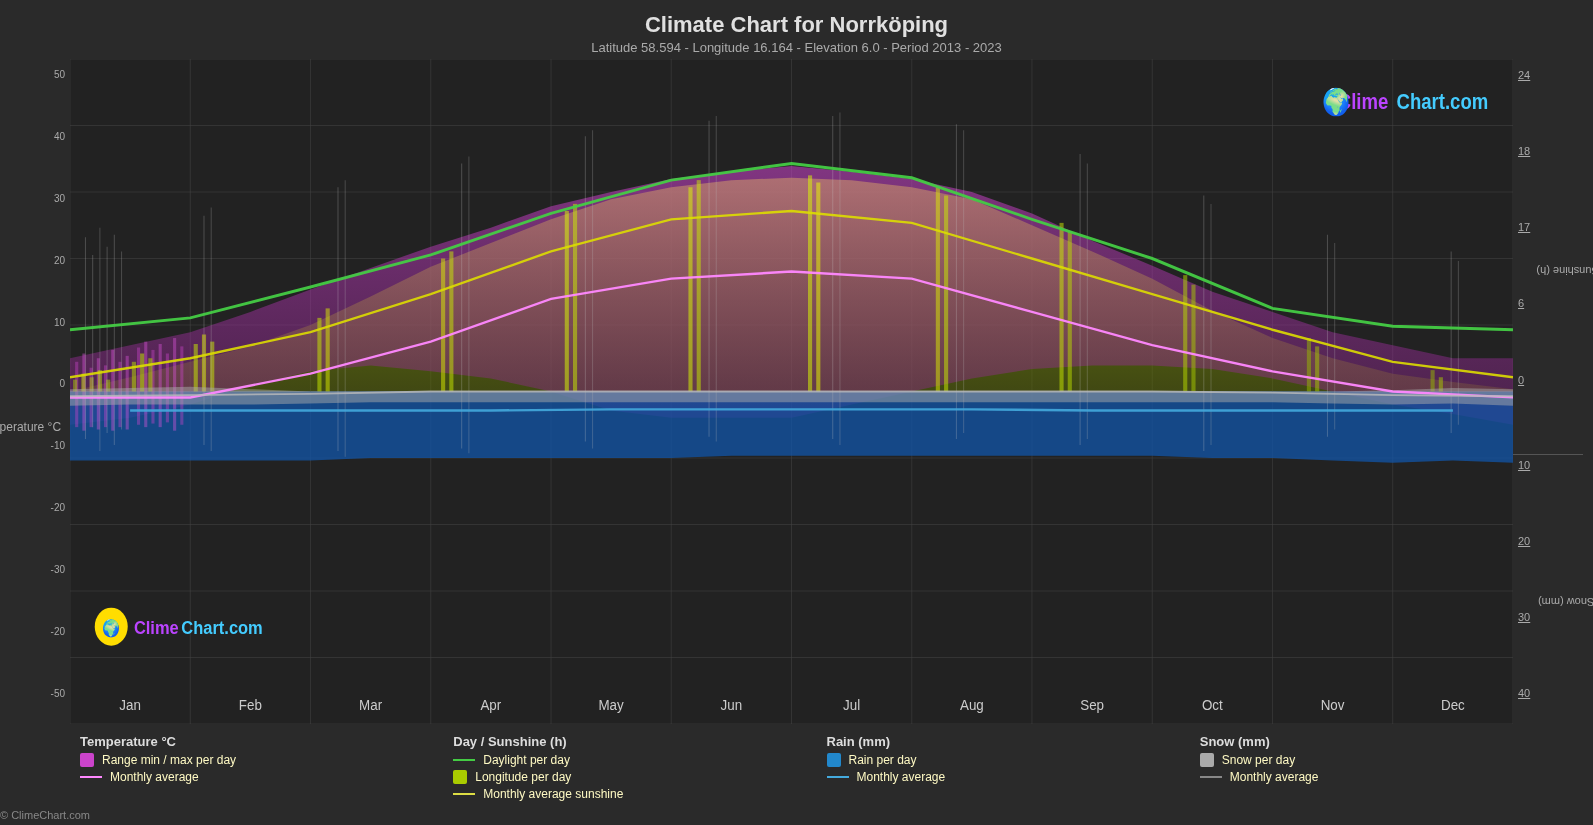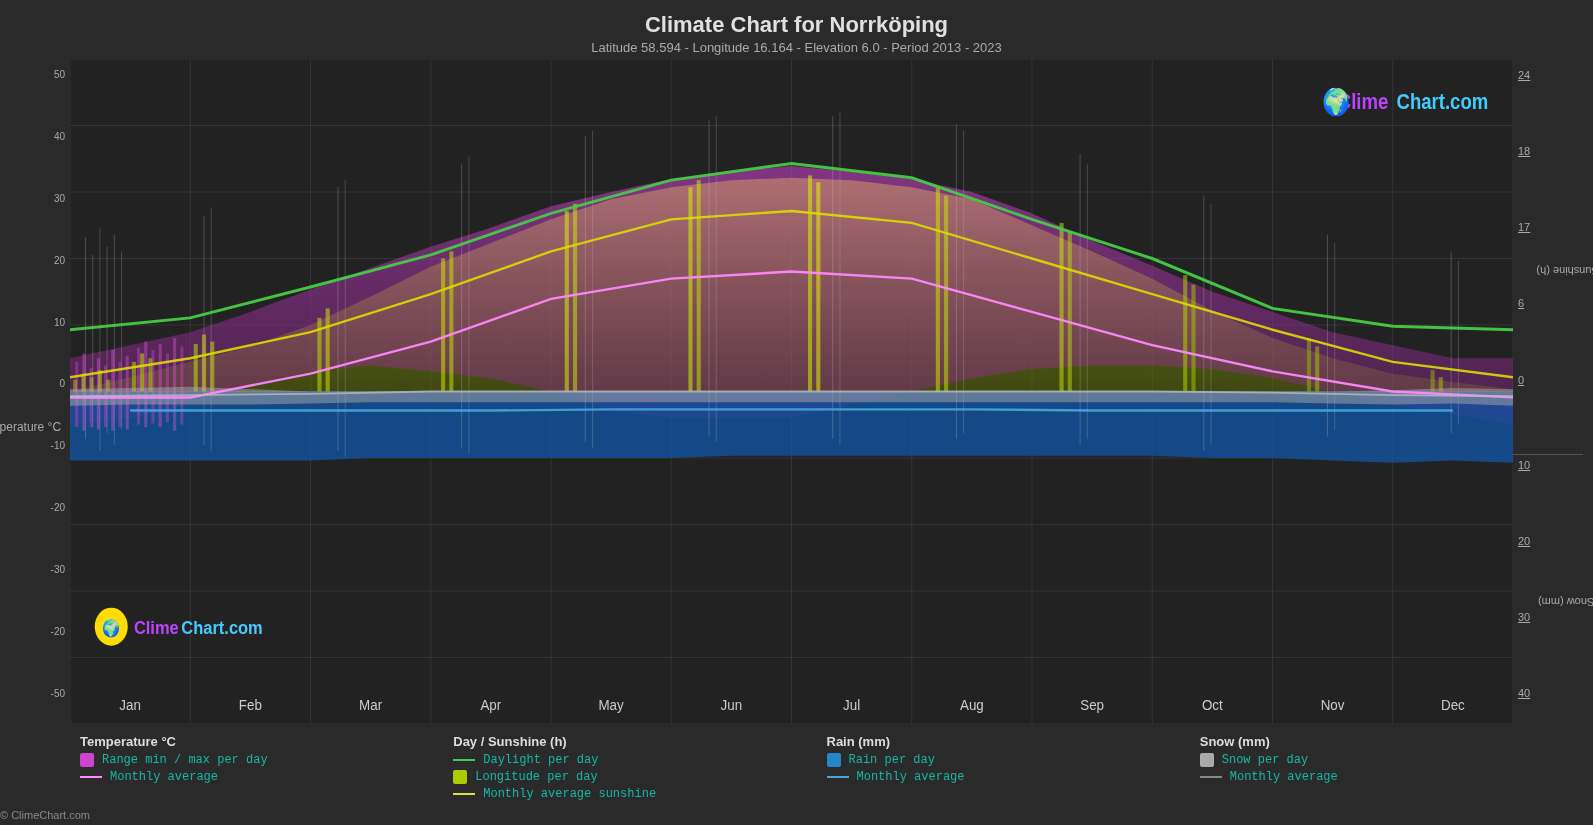--- a/index.html
+++ b/index.html
@@ -99,23 +99,22 @@
       height: 14px;
       border-radius: 2px;
       flex-shrink: 0;
     }
     .legend-color-line {
       width: 22px;
       height: 2px;
       flex-shrink: 0;
     }
     .legend-text {
-      color: #14b8a6;
+      color: #fef9c3;
       font-size: 12px;
-      font-family: Liberation Mono, monospace;
     }
     .copyright {
       padding-right: 80px;
       padding-bottom: 4px;
       color: #888;
       font-size: 11px;
     }
   </style>
 </head>
 <body>

